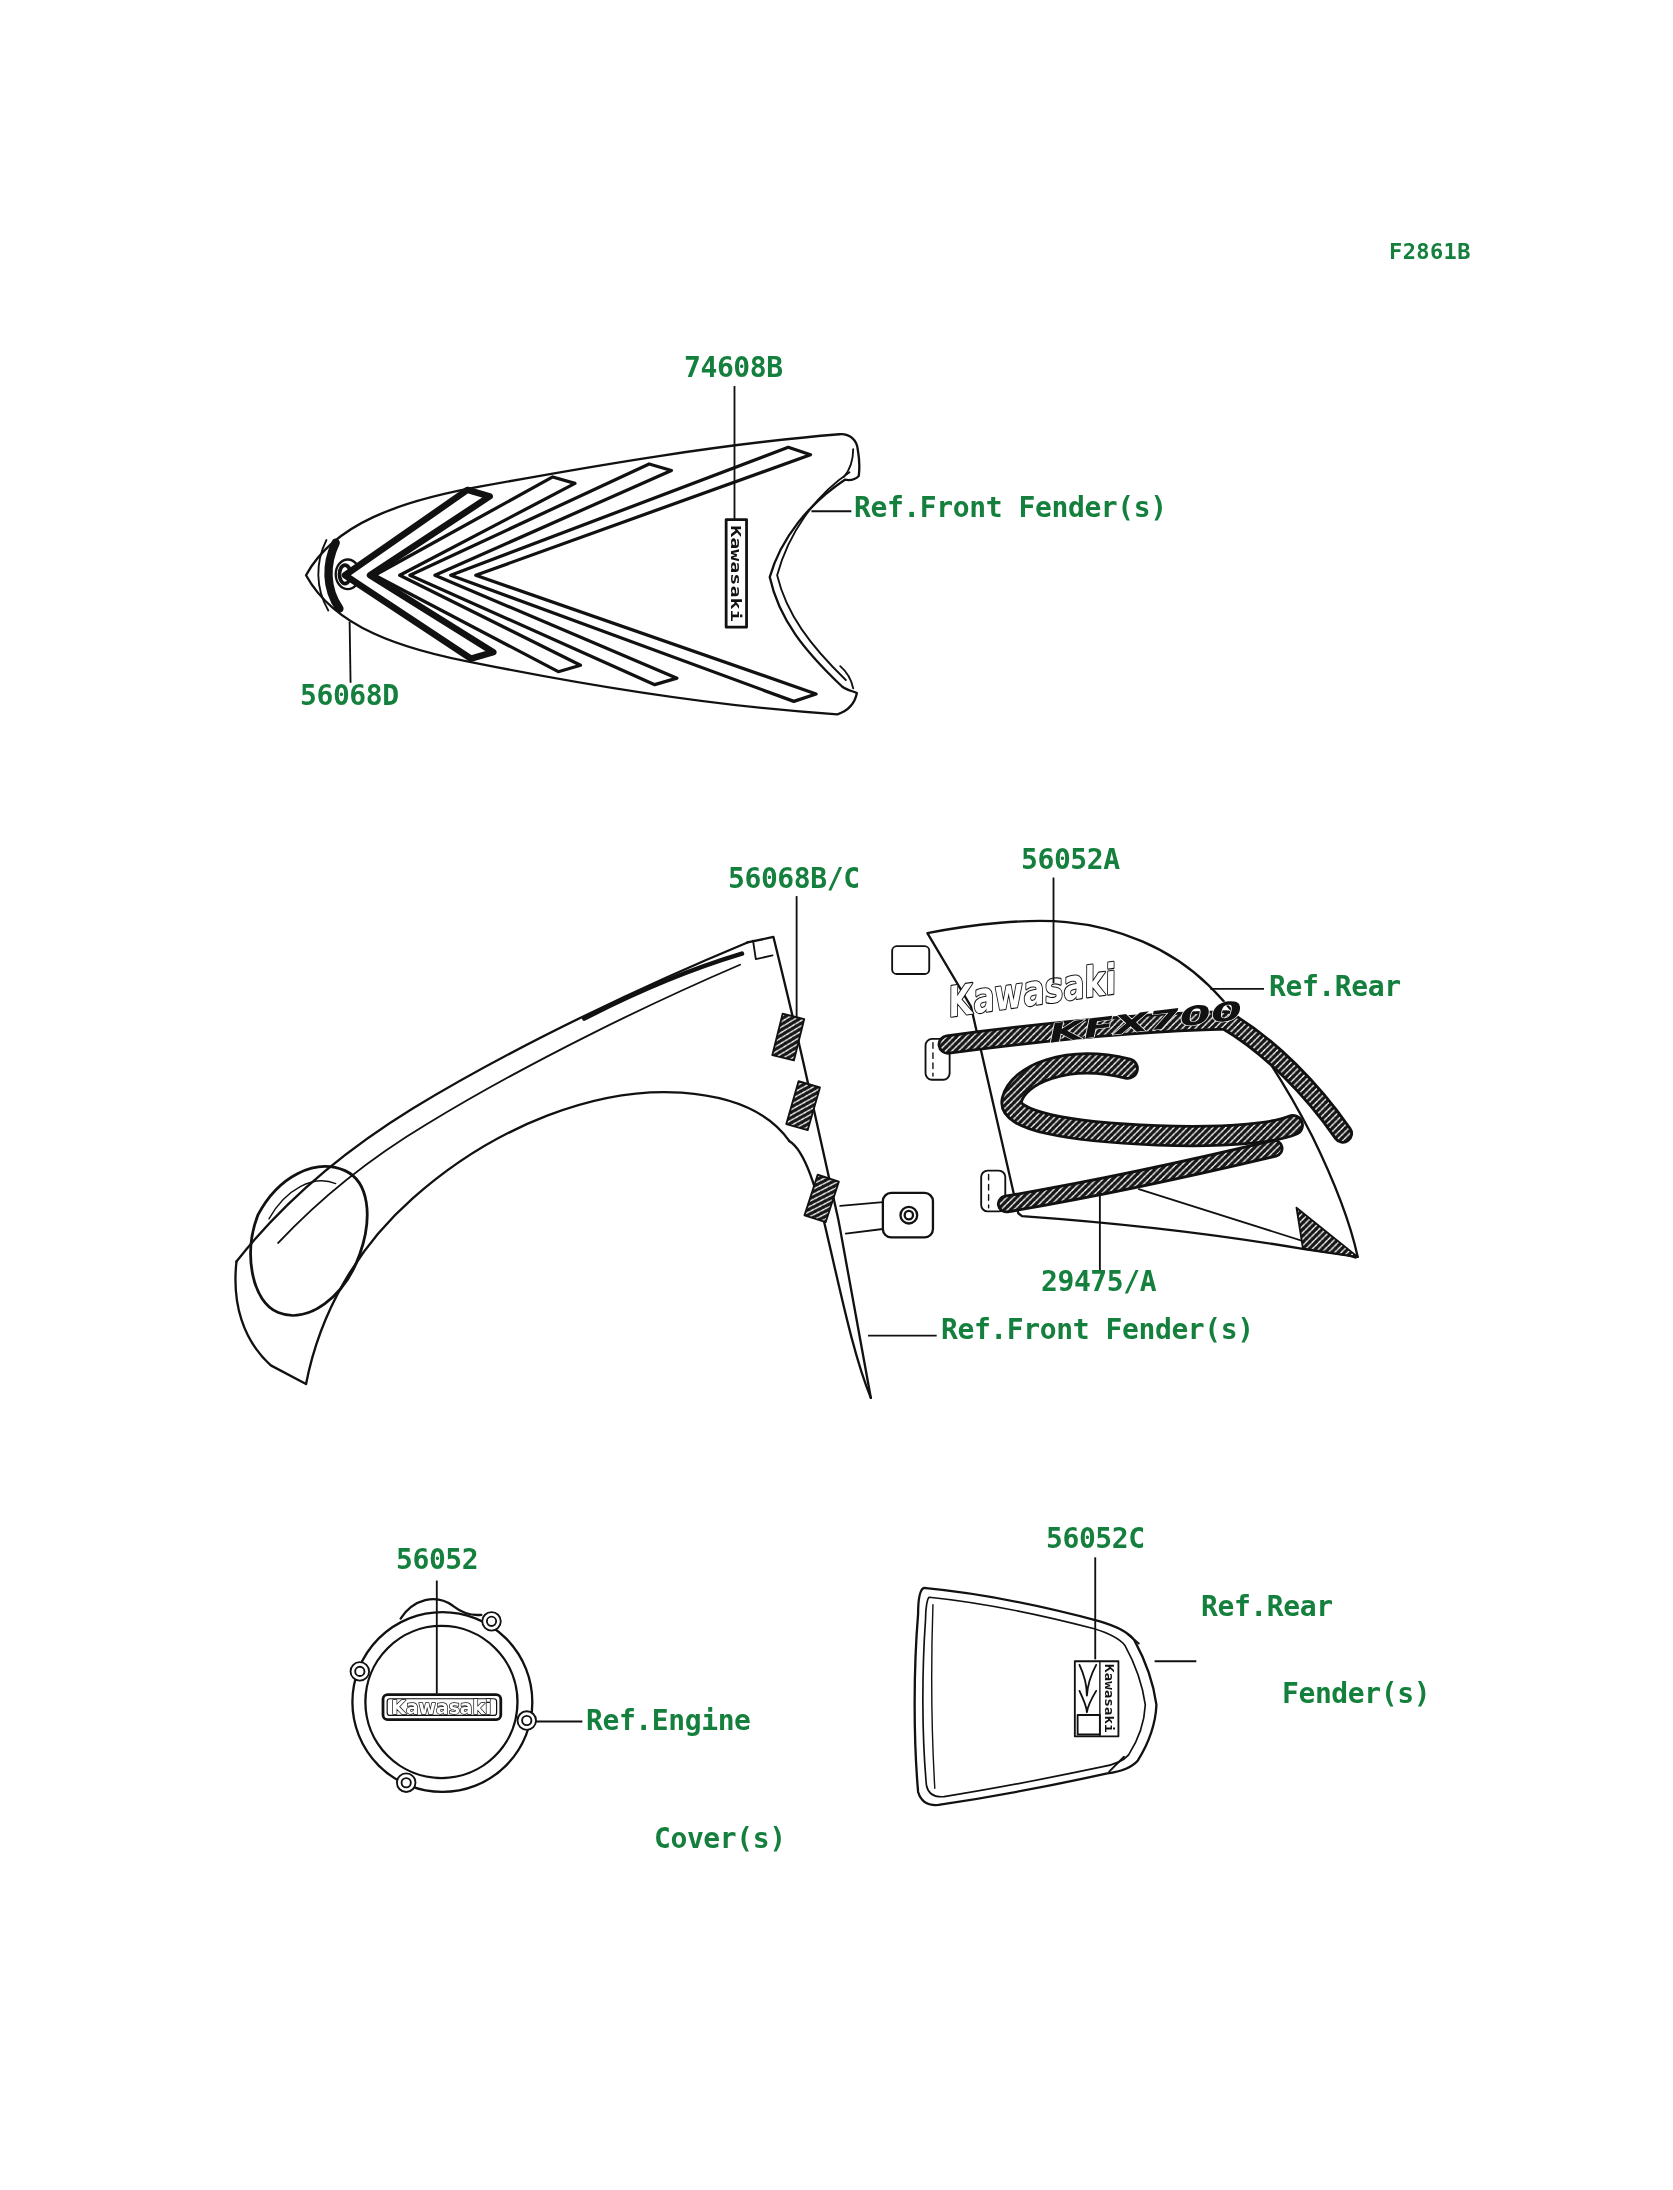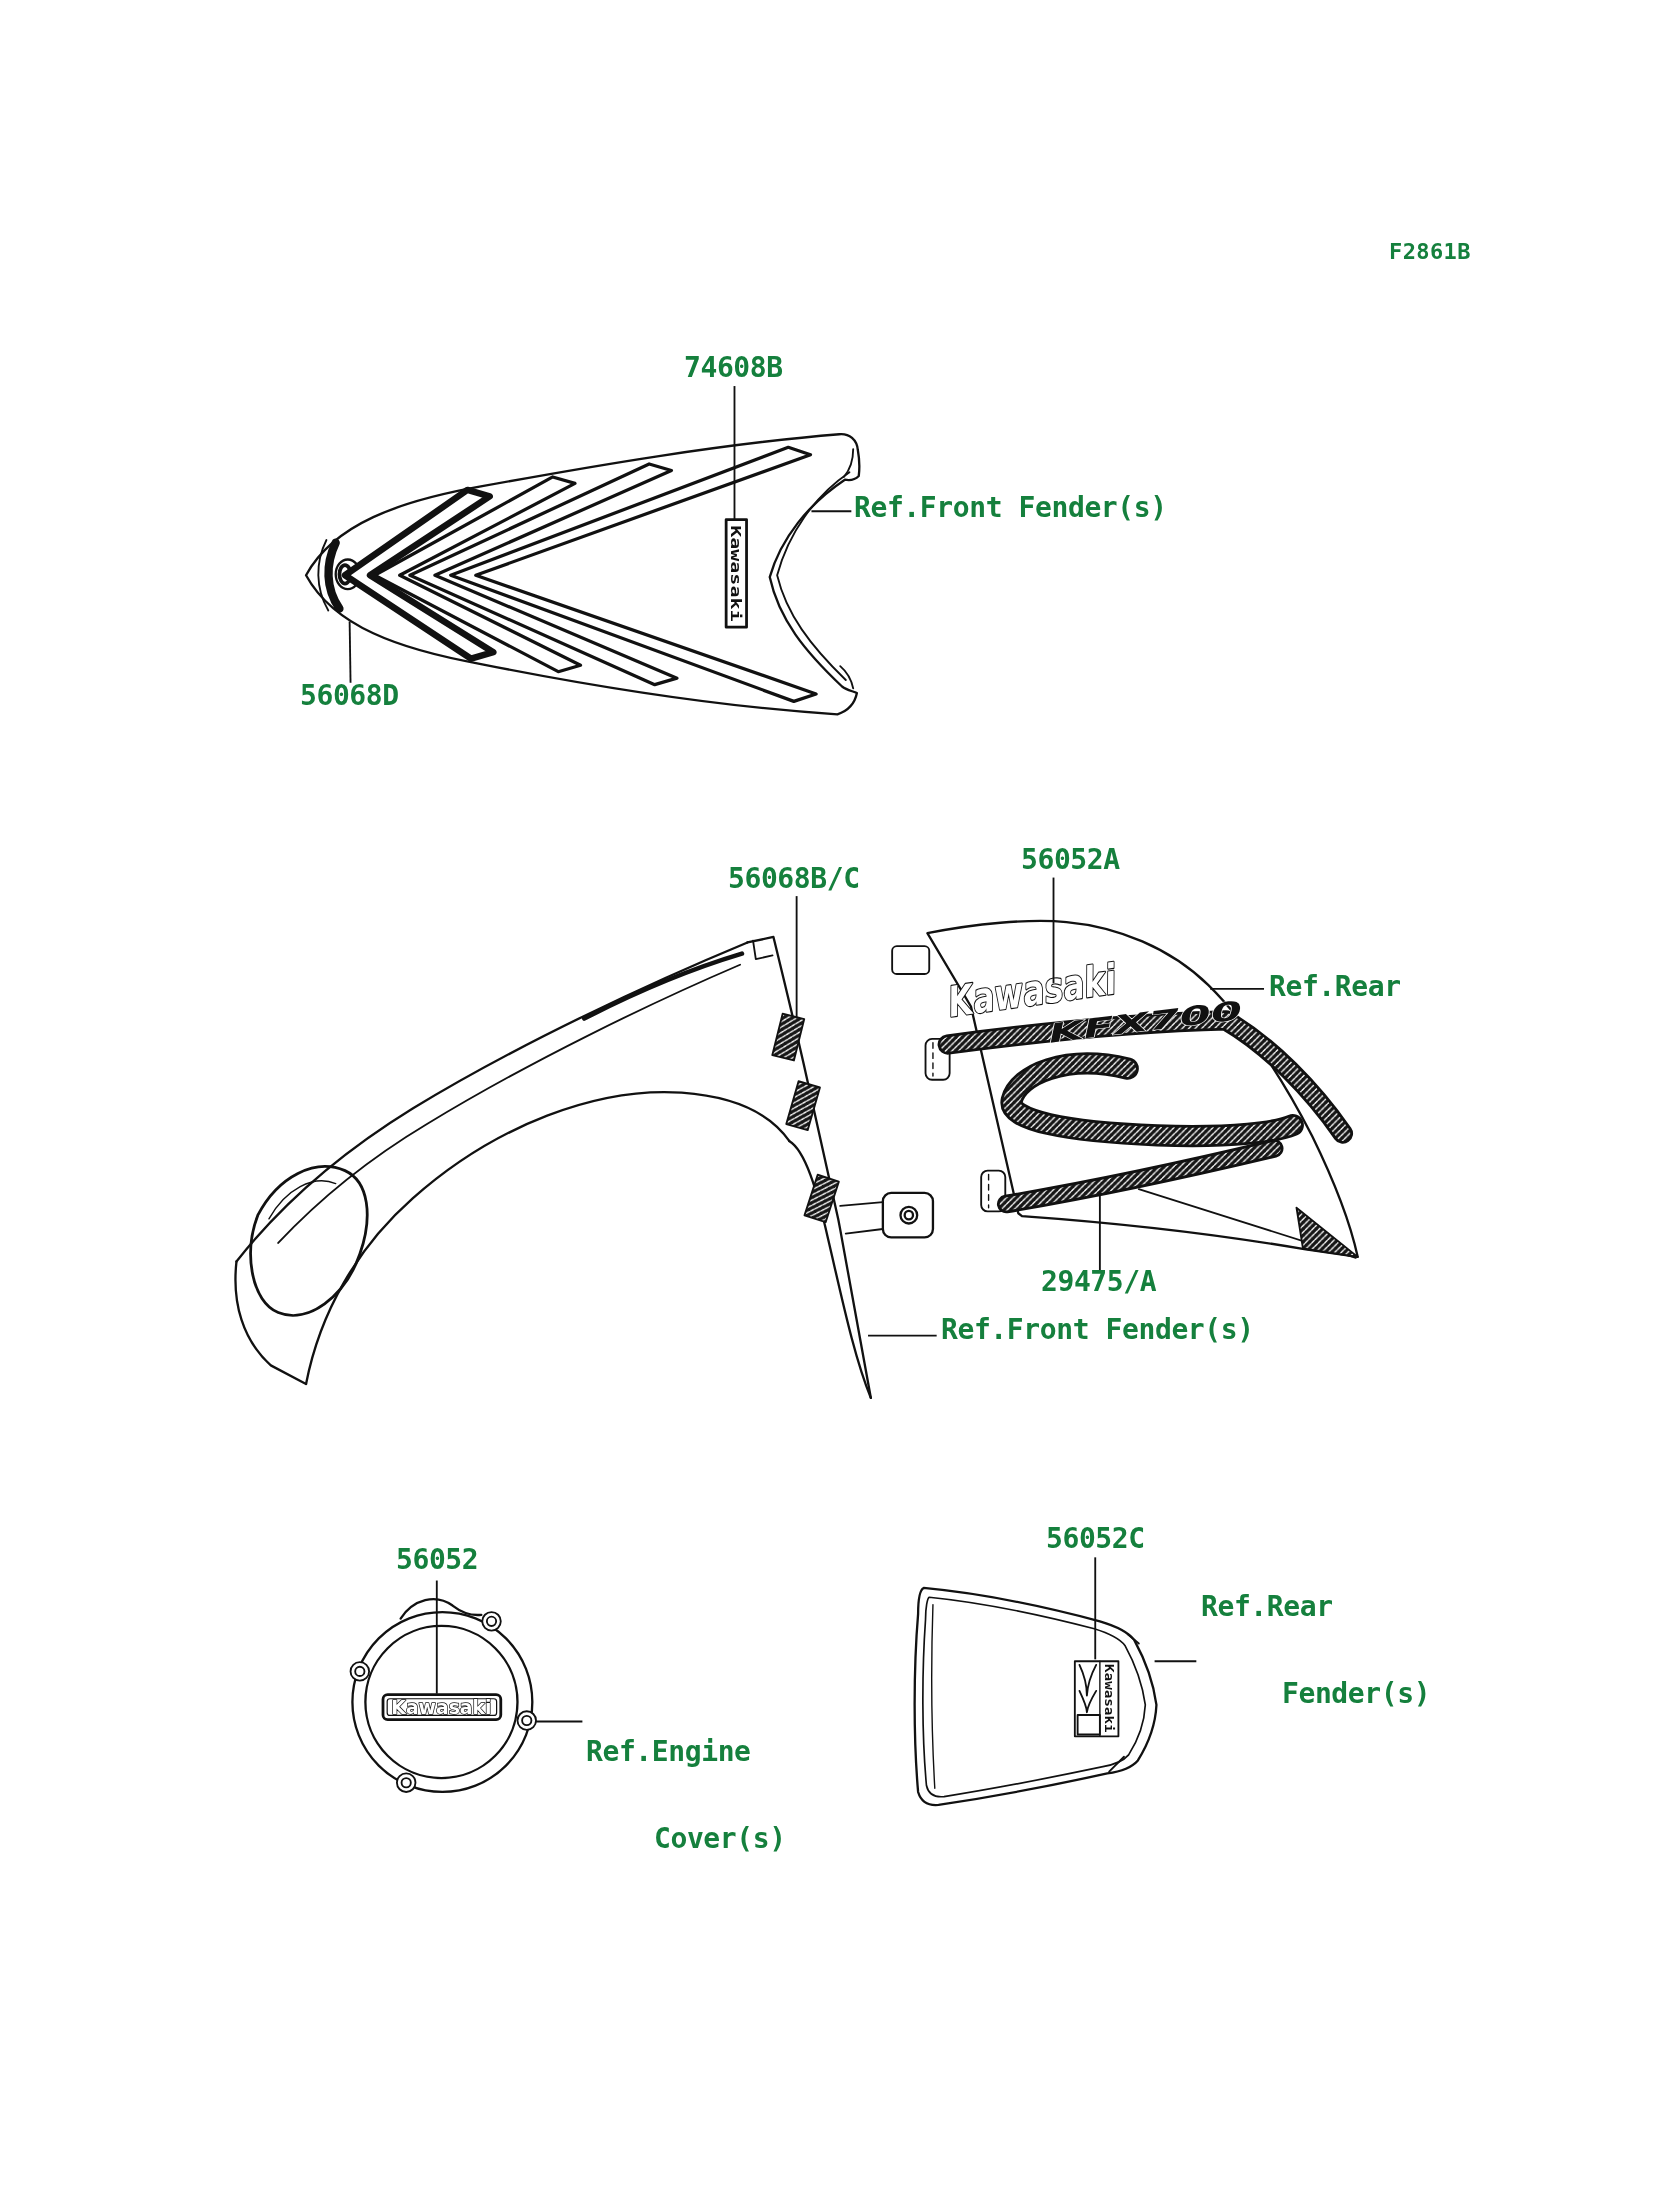--- a/index.html
+++ b/index.html
@@ -183,21 +183,21 @@
   <div class="lbl" style="left:854px;top:493px;">Ref.Front Fender(s)</div>
 
   <div class="lbl" style="left:728px;top:864px;">56068B/C</div>
   <div class="lbl" style="left:941px;top:1315px;">Ref.Front Fender(s)</div>
 
   <div class="lbl" style="left:1005px;top:845px;margin-left:16px;">56052A</div>
   <div class="lbl" style="left:1269px;top:972px;">Ref.Rear</div>
   <div class="lbl" style="left:1041px;top:1267px;">29475/A</div>
 
   <div class="lbl" style="left:396px;top:1545px;">56052</div>
-  <div class="lbl" style="left:586px;top:1706px;margin-top:31px;">Ref.Engine</div>
+  <div class="lbl" style="left:586px;top:1706px;">Ref.Engine</div>
   <div class="lbl" style="left:654px;top:1824px;">Cover(s)</div>
 
   <div class="lbl" style="left:1046px;top:1524px;">56052C</div>
   <div class="lbl" style="left:1201px;top:1592px;">Ref.Rear</div>
   <div class="lbl" style="left:1269px;top:1679px;margin-left:13px;">Fender(s)</div>
 
 </div>
 
 
 </body></html>

